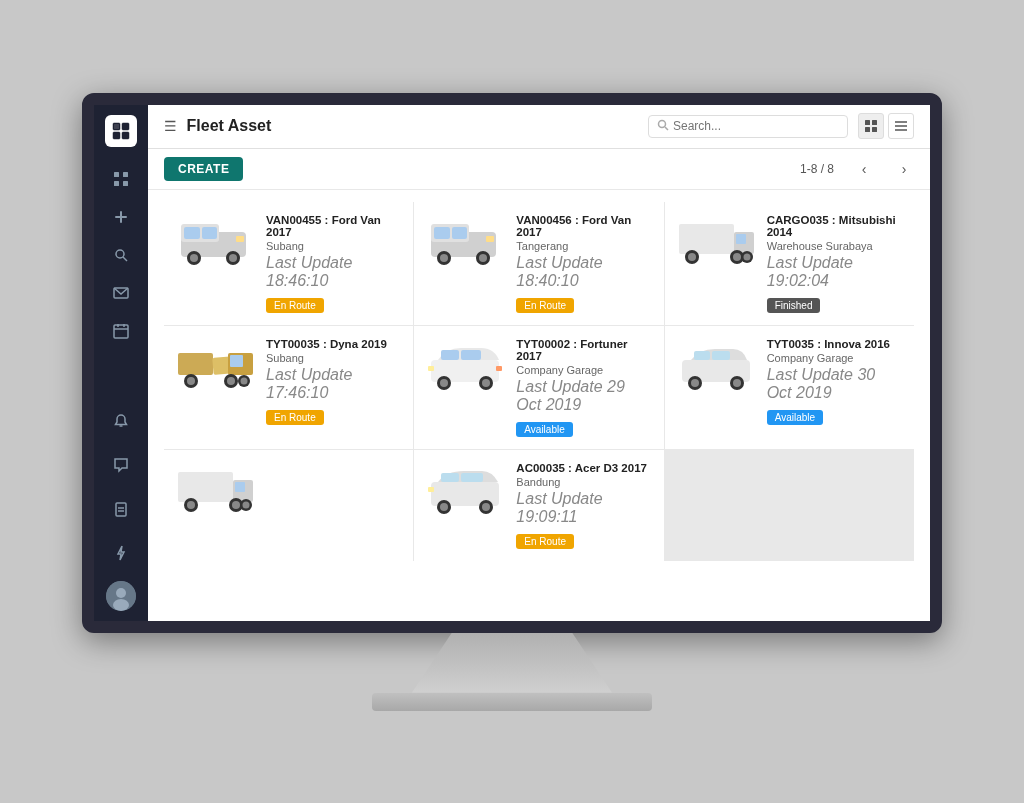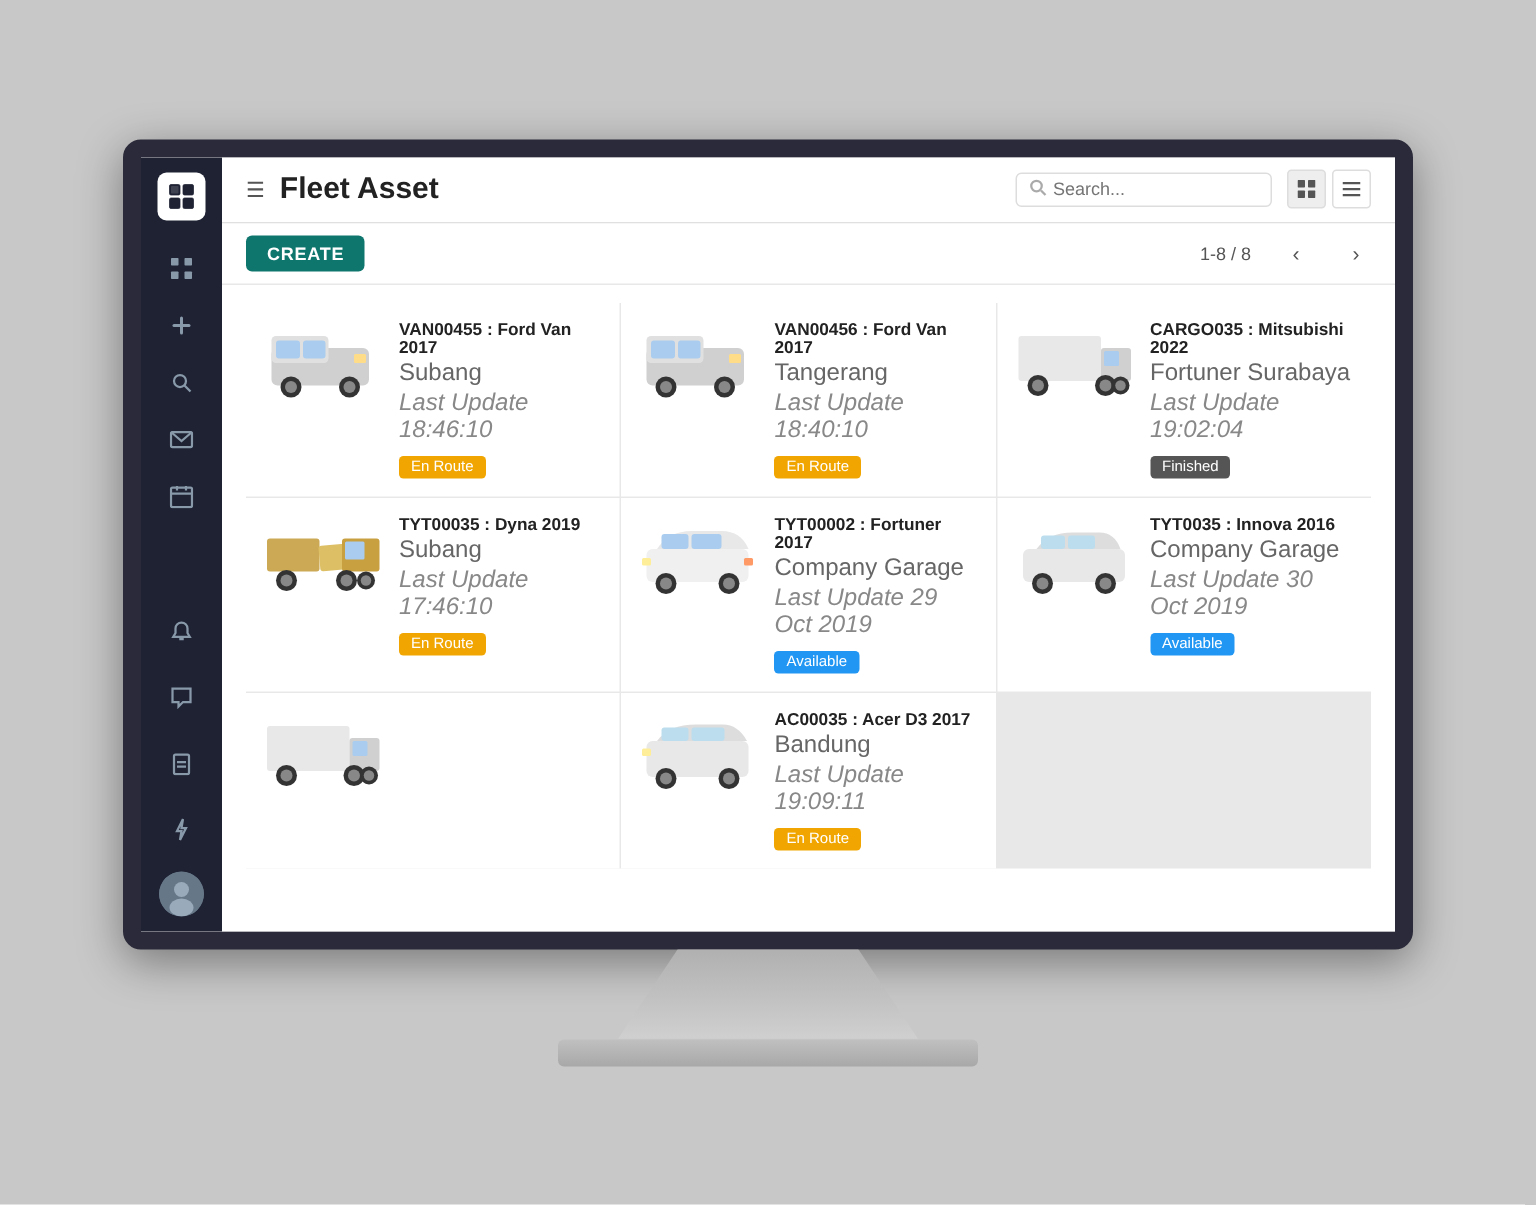--- a/index.html
+++ b/index.html
@@ -124,34 +124,34 @@
       flex-shrink: 0;
     }
 
     .header-menu-icon {
       font-size: 14px;
       color: #555;
       cursor: pointer;
     }
 
     .header-title {
-      font-size: 20px;
+      font-size: 16px;
       font-weight: bold;
       color: #222;
       flex: 1;
     }
 
     .header-search {
       display: flex;
       align-items: center;
       border: 1px solid #ddd;
       border-radius: 4px;
       padding: 3px 8px;
       background: #fff;
-      width: 171px;
+      width: 200px;
     }
 
     .header-search input {
       border: none;
       outline: none;
       font-size: 12px;
       color: #888;
       width: 100%;
     }
 
@@ -275,21 +275,21 @@
     }
 
     .asset-name {
       font-size: 11.5px;
       font-weight: bold;
       color: #222;
       margin-bottom: 2px;
     }
 
     .asset-location {
-      font-size: 16px;
+      font-size: 11px;
       color: #666;
       margin-bottom: 2px;
     }
 
     .asset-update {
       font-size: 16px;
       color: #888;
       font-style: italic;
       margin-bottom: 5px;
     }
@@ -492,22 +492,22 @@
       <rect x="59" y="20" width="10" height="10" rx="1" fill="#aaccee"></rect>
       <circle cx="15" cy="43" r="7" fill="#333"></circle>
       <circle cx="15" cy="43" r="4" fill="#888"></circle>
       <circle cx="60" cy="43" r="7" fill="#333"></circle>
       <circle cx="60" cy="43" r="4" fill="#888"></circle>
       <circle cx="70" cy="43" r="6" fill="#333"></circle>
       <circle cx="70" cy="43" r="3.5" fill="#888"></circle>
     </svg>
     </div>
     <div class="asset-info">
-      <div class="asset-name">CARGO035 : Mitsubishi 2022</div>
-      <div class="asset-location">Fortuner Surabaya</div>
+      <div class="asset-name">CARGO035 : Mitsubishi 2014</div>
+      <div class="asset-location">Warehouse Surabaya</div>
       <div class="asset-update">Last Update 19:02:04</div>
       <span class="status-badge status-finished">Finished</span>
     </div>
   </div>
             <div class="asset-card">
     <div class="asset-image">
       <svg viewBox="0 0 80 55" xmlns="http://www.w3.org/2000/svg">
       <rect x="2" y="15" width="35" height="22" rx="2" fill="#ccaa55"></rect>
       <rect x="37" y="20" width="38" height="17" rx="2" fill="#ddbf66" transform="rotate(-5 37 29)"></rect>
       <rect x="52" y="15" width="25" height="22" rx="2" fill="#c8a040"></rect>

